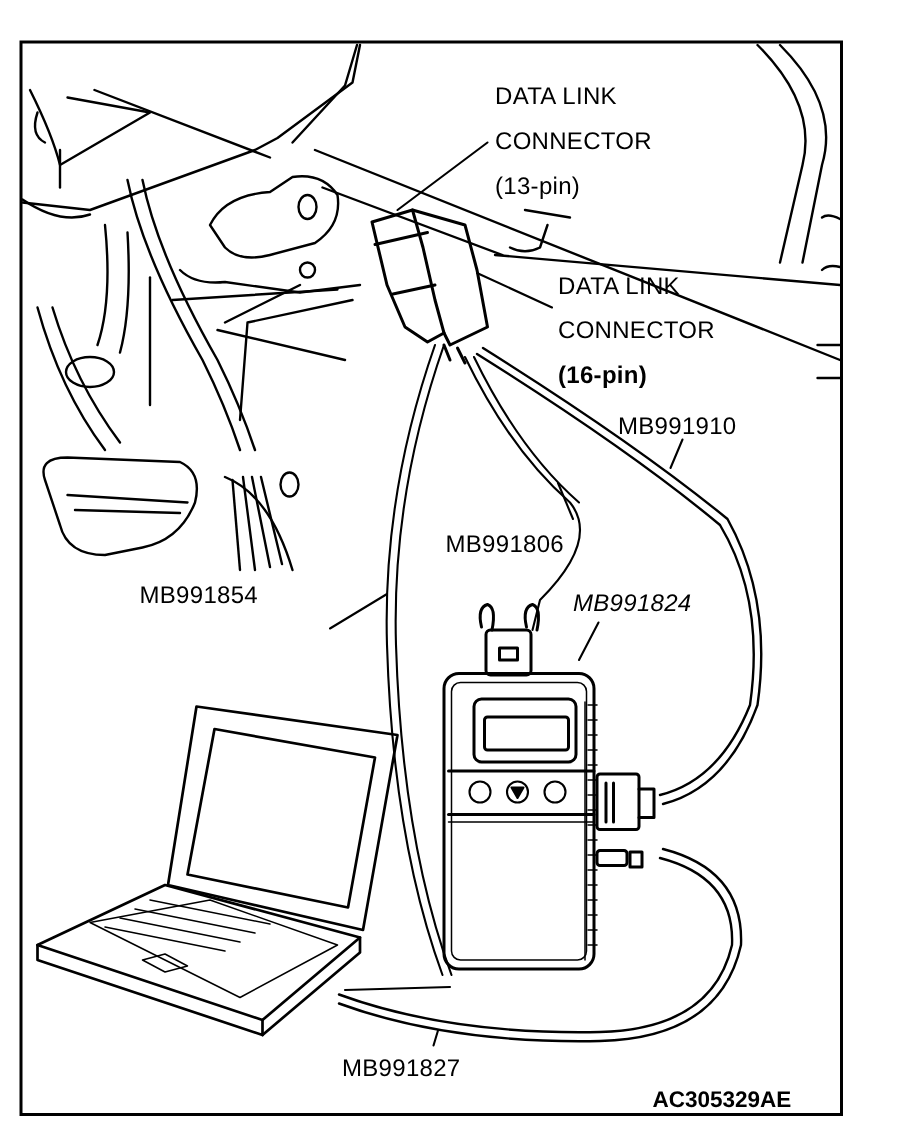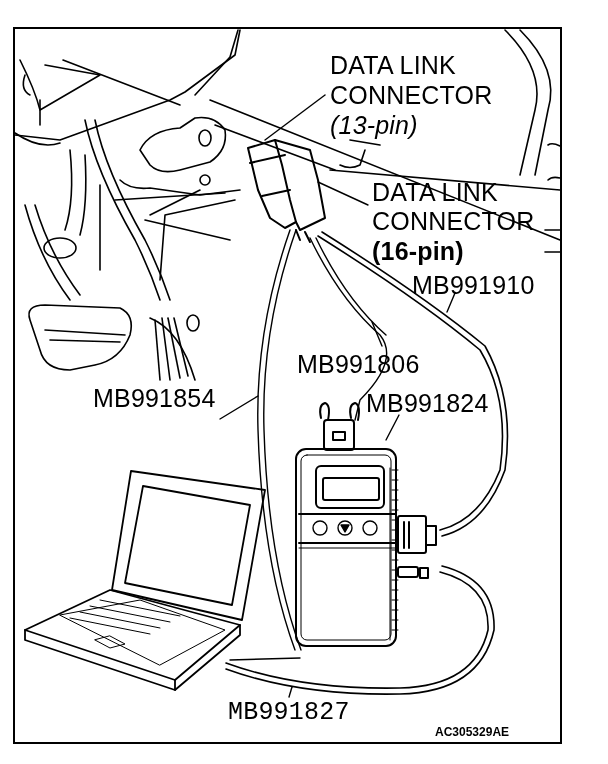--- a/index.html
+++ b/index.html
@@ -4,26 +4,26 @@
 <style>
   html, body { margin: 0; padding: 0; background: #ffffff; }
   body { width: 608px; height: 764px; position: relative; overflow: hidden; }
   #frame {
     position: absolute; left: 13px; top: 27px; width: 545px; height: 713px;
     border: 2px solid #000; background: #fff;
   }
   svg#art { position: absolute; left: 0; top: 0; }
   .lbl {
     position: absolute; font-family: "Liberation Sans", sans-serif;
-    font-size: 25px; color: #000; line-height: 28px; white-space: nowrap;
+    font-size: 16px; color: #000; line-height: 28px; white-space: nowrap;
     letter-spacing: 0.2px;
   }
   .fig-id {
     position: absolute; font-family: "Liberation Sans", sans-serif;
-    font-weight: bold; font-size: 12px; color: #000; white-space: nowrap;
+    font-weight: bold; font-size: 15px; color: #000; white-space: nowrap;
   }
 </style>
 </head>
 <body>
 
 <div id="frame"></div>
 
 <svg id="art" width="608" height="764" viewBox="0 0 608 764" fill="none" stroke="#000" stroke-width="1.6" stroke-linejoin="round" stroke-linecap="round">
 
   <g>
@@ -150,25 +150,25 @@
   <g stroke-width="1.4">
     <circle cx="320" cy="528" r="7"></circle>
     <circle cx="345" cy="528" r="7"></circle>
     <path d="M341 525 L349 525 L345 532 Z" fill="#000"></path>
     <circle cx="370" cy="528" r="7"></circle>
   </g>
 </svg>
 
 <div class="lbl" style="left:330px;top:51px;">DATA LINK</div>
 <div class="lbl" style="left:330px;top:81px;">CONNECTOR</div>
-<div class="lbl" style="left:330px;top:111px;font-style:italic;">(13-pin)</div>
+<div class="lbl" style="left:330px;top:111px;">(13-pin)</div>
 
 <div class="lbl" style="left:372px;top:178px;">DATA LINK</div>
 <div class="lbl" style="left:372px;top:207px;">CONNECTOR</div>
 <div class="lbl" style="left:372px;top:237px;font-weight:bold;">(16-pin)</div>
 
 <div class="lbl" style="left:412px;top:271px;text-align:right;">MB991910</div>
 <div class="lbl" style="left:297px;top:350px;">MB991806</div>
-<div class="lbl" style="left:366px;top:389px;">MB991824</div>
+<div class="lbl" style="left:382px;top:389px;font-style:italic;">MB991824</div>
 <div class="lbl" style="left:93px;top:384px;">MB991854</div>
-<div class="lbl" style="left:228px;top:699px;font-family:Liberation Mono, monospace;">MB991827</div>
+<div class="lbl" style="left:228px;top:699px;">MB991827</div>
 
 <div class="fig-id" style="left:435px;top:725px;">AC305329AE</div>
 
 </body></html>

